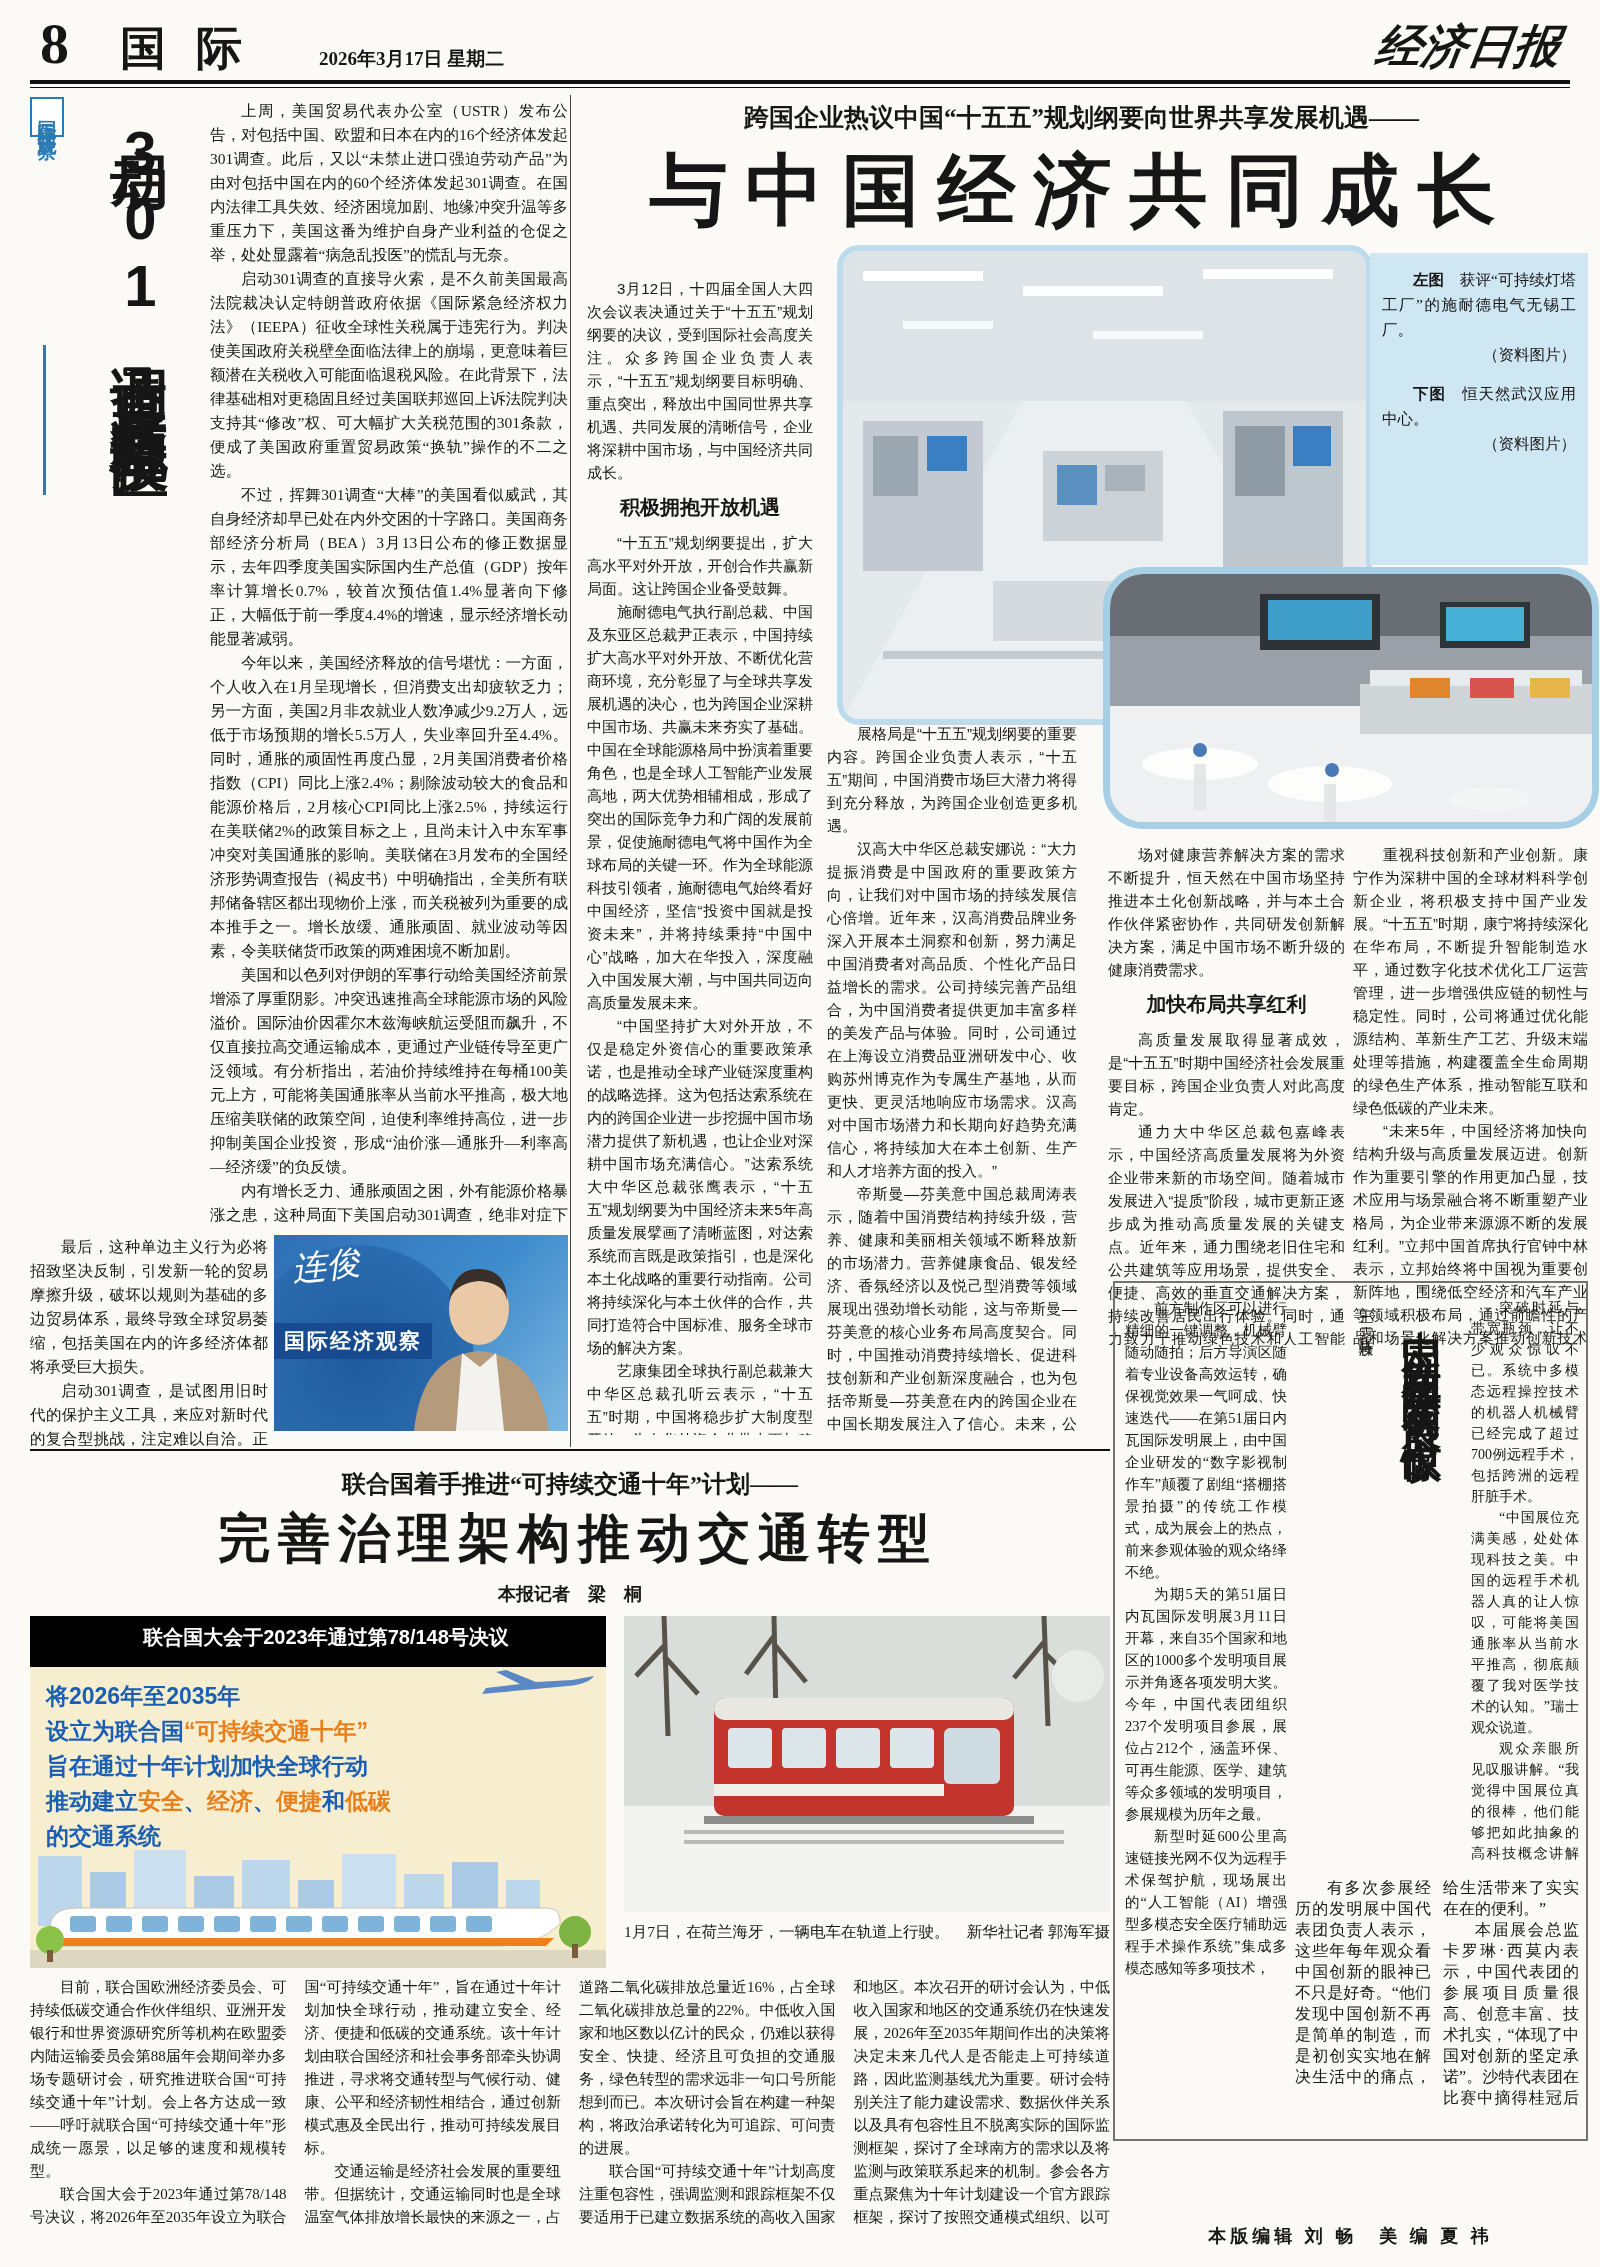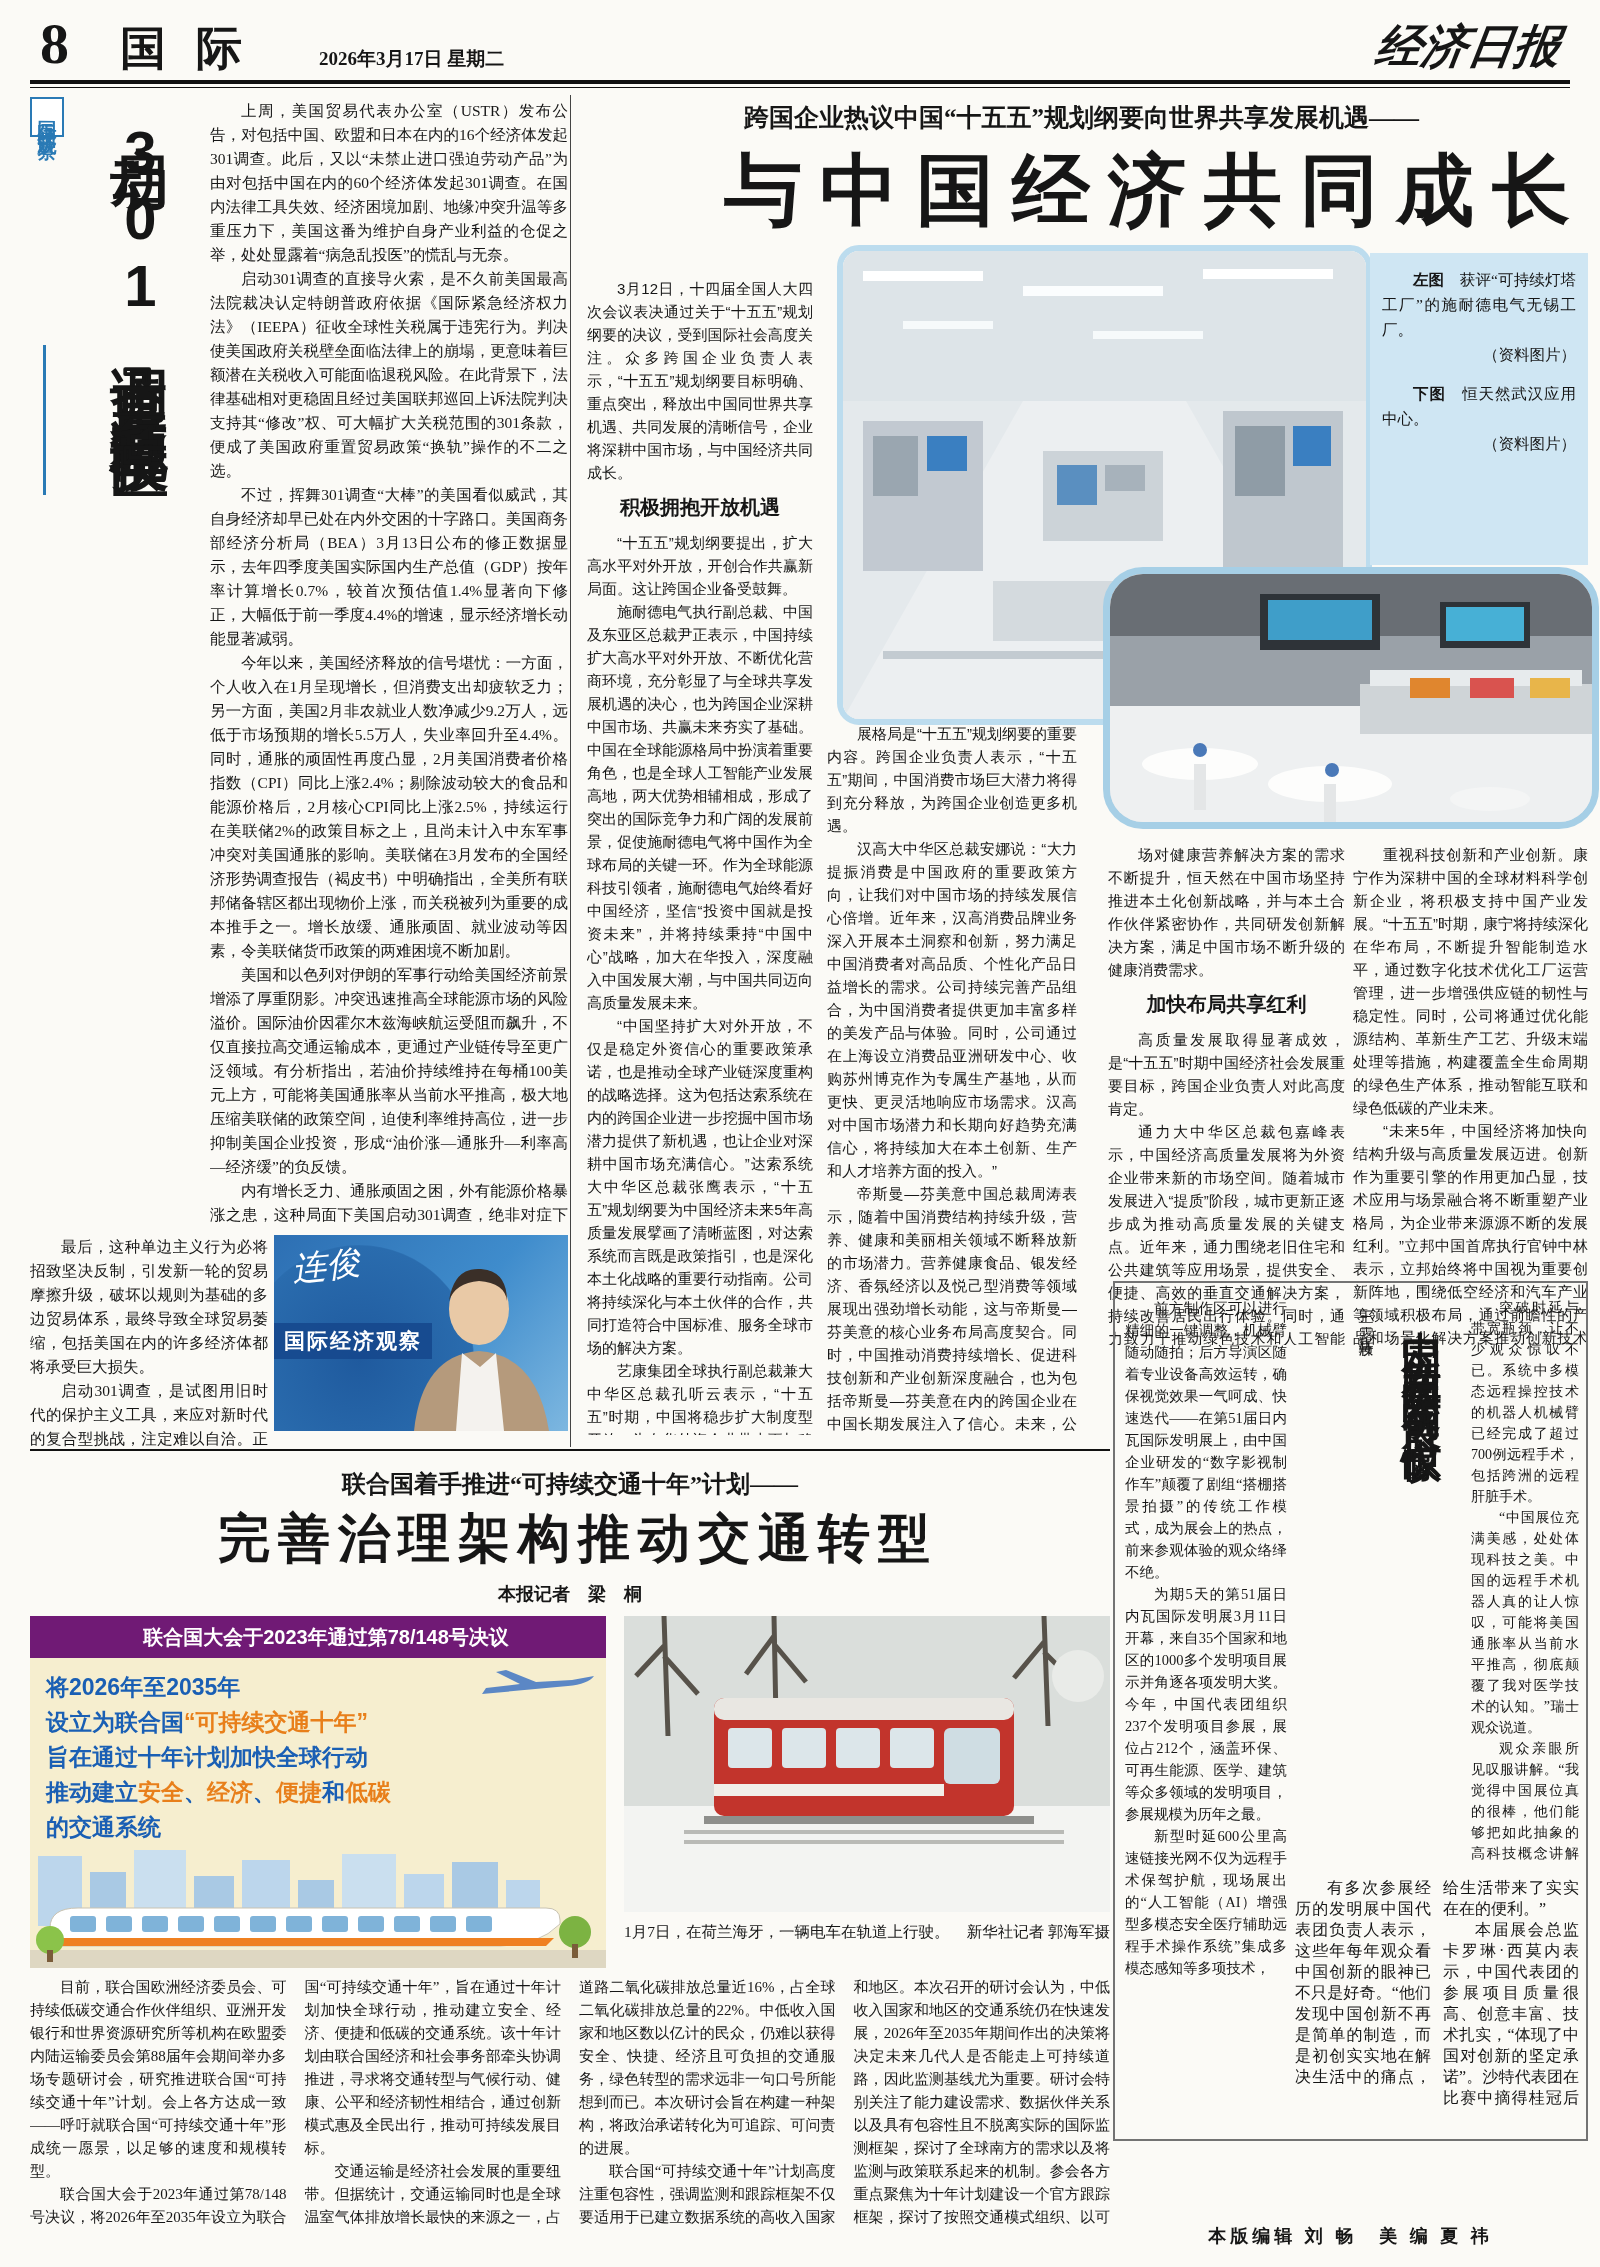--- a/index.html
+++ b/index.html
@@ -38,21 +38,21 @@
   .obs-sign{position:absolute;left:18px;top:8px;color:#fff;font-size:34px;font-style:italic;
             font-family:"DejaVu Serif",serif;transform:rotate(-6deg);}
   .obs-banner{position:absolute;left:0px;top:88px;background:rgba(21,70,140,.85);color:#fff;
               font-family:"Liberation Sans",sans-serif;font-weight:bold;font-size:21px;padding:4px 10px;letter-spacing:2px;}
   
   .vrule1{position:absolute;left:570px;top:95px;width:1px;height:1352px;background:#444;}
   .hrule-mid{position:absolute;left:30px;top:1449px;width:1080px;border-top:2px solid #111;}
   
   .main{position:absolute;left:575px;top:95px;width:1013px;height:1352px;}
   .m-kicker{position:absolute;left:0;top:6px;width:100%;text-align:center;font-size:25px;font-weight:bold;}
-  .m-headline{position:absolute;left:0;top:44px;width:100%;text-align:right;font-size:78px;font-weight:900;
+  .m-headline{position:absolute;left:0;top:44px;width:100%;text-align:center;font-size:78px;font-weight:900;
               letter-spacing:18px;font-family:"Liberation Serif",serif;}
   .m-byline{position:absolute;left:0;top:152px;width:100%;text-align:center;font-size:19px;font-weight:bold;}
   .m-col{font-family:"Liberation Sans",sans-serif;font-size:15px;line-height:23px;}
   .m-col1{left:12px;top:182px;width:226px;height:1158px;}
   .m-col2{left:252px;top:627px;width:250px;height:713px;}
   .m-col3{left:533px;top:748px;width:237px;height:502px;}
   .m-col4{left:778px;top:748px;width:235px;height:502px;}
   .photo1{position:absolute;left:262px;top:150px;width:523px;height:468px;border:6px solid #bcdcee;
           border-radius:22px 22px 110px 22px;overflow:hidden;background:#e8eef0;}
   .capblock{position:absolute;left:795px;top:158px;width:218px;height:312px;background:#cfe6f3;
@@ -62,21 +62,21 @@
   .capblock b{font-weight:900;}
   .photo2{position:absolute;left:528px;top:472px;width:482px;height:248px;border:7px solid #a6cfe6;
           border-radius:40px;overflow:hidden;background:#dfe3e6;z-index:3;}
   
   .transport{position:absolute;left:30px;top:1456px;width:1080px;height:784px;}
   .t-kicker{position:absolute;left:0;top:12px;width:100%;text-align:center;font-size:24px;font-weight:bold;}
   .t-headline{position:absolute;left:8px;top:48px;width:100%;text-align:center;font-size:52px;font-weight:900;
               font-family:"Liberation Sans",sans-serif;letter-spacing:8px;}
   .t-byline{position:absolute;left:0;top:126px;width:100%;text-align:center;font-size:18px;font-weight:bold;}
   .infographic{position:absolute;left:0;top:160px;width:576px;height:352px;background:#f6eecf;overflow:hidden;}
-  .ig-title{height:42px;line-height:42px;background:#701a75;color:#fff;text-align:center;
+  .ig-title{height:51px;line-height:42px;background:#000000;color:#fff;text-align:center;
             font-family:"Liberation Sans",sans-serif;font-weight:bold;font-size:20px;padding-left:16px;}
   .ig-lines{padding:12px 16px 0 16px;font-family:"Liberation Sans",sans-serif;font-weight:900;
             font-size:23px;line-height:35px;color:#1a5fb4;}
   .ig-lines .o{color:#e87f1a;}
   .ig-art{position:absolute;left:0;bottom:0;width:576px;height:118px;}
   .ig-plane{position:absolute;right:10px;top:48px;}
   .tramphoto{position:absolute;left:594px;top:160px;width:486px;height:296px;overflow:hidden;background:#e6e8e6;}
   .t-caption{position:absolute;left:594px;top:464px;width:486px;font-size:15.5px;line-height:23px;}
   .t-caption .cred{float:right;}
   .t-body{position:absolute;left:0;top:520px;width:1080px;height:262px;overflow:hidden;

